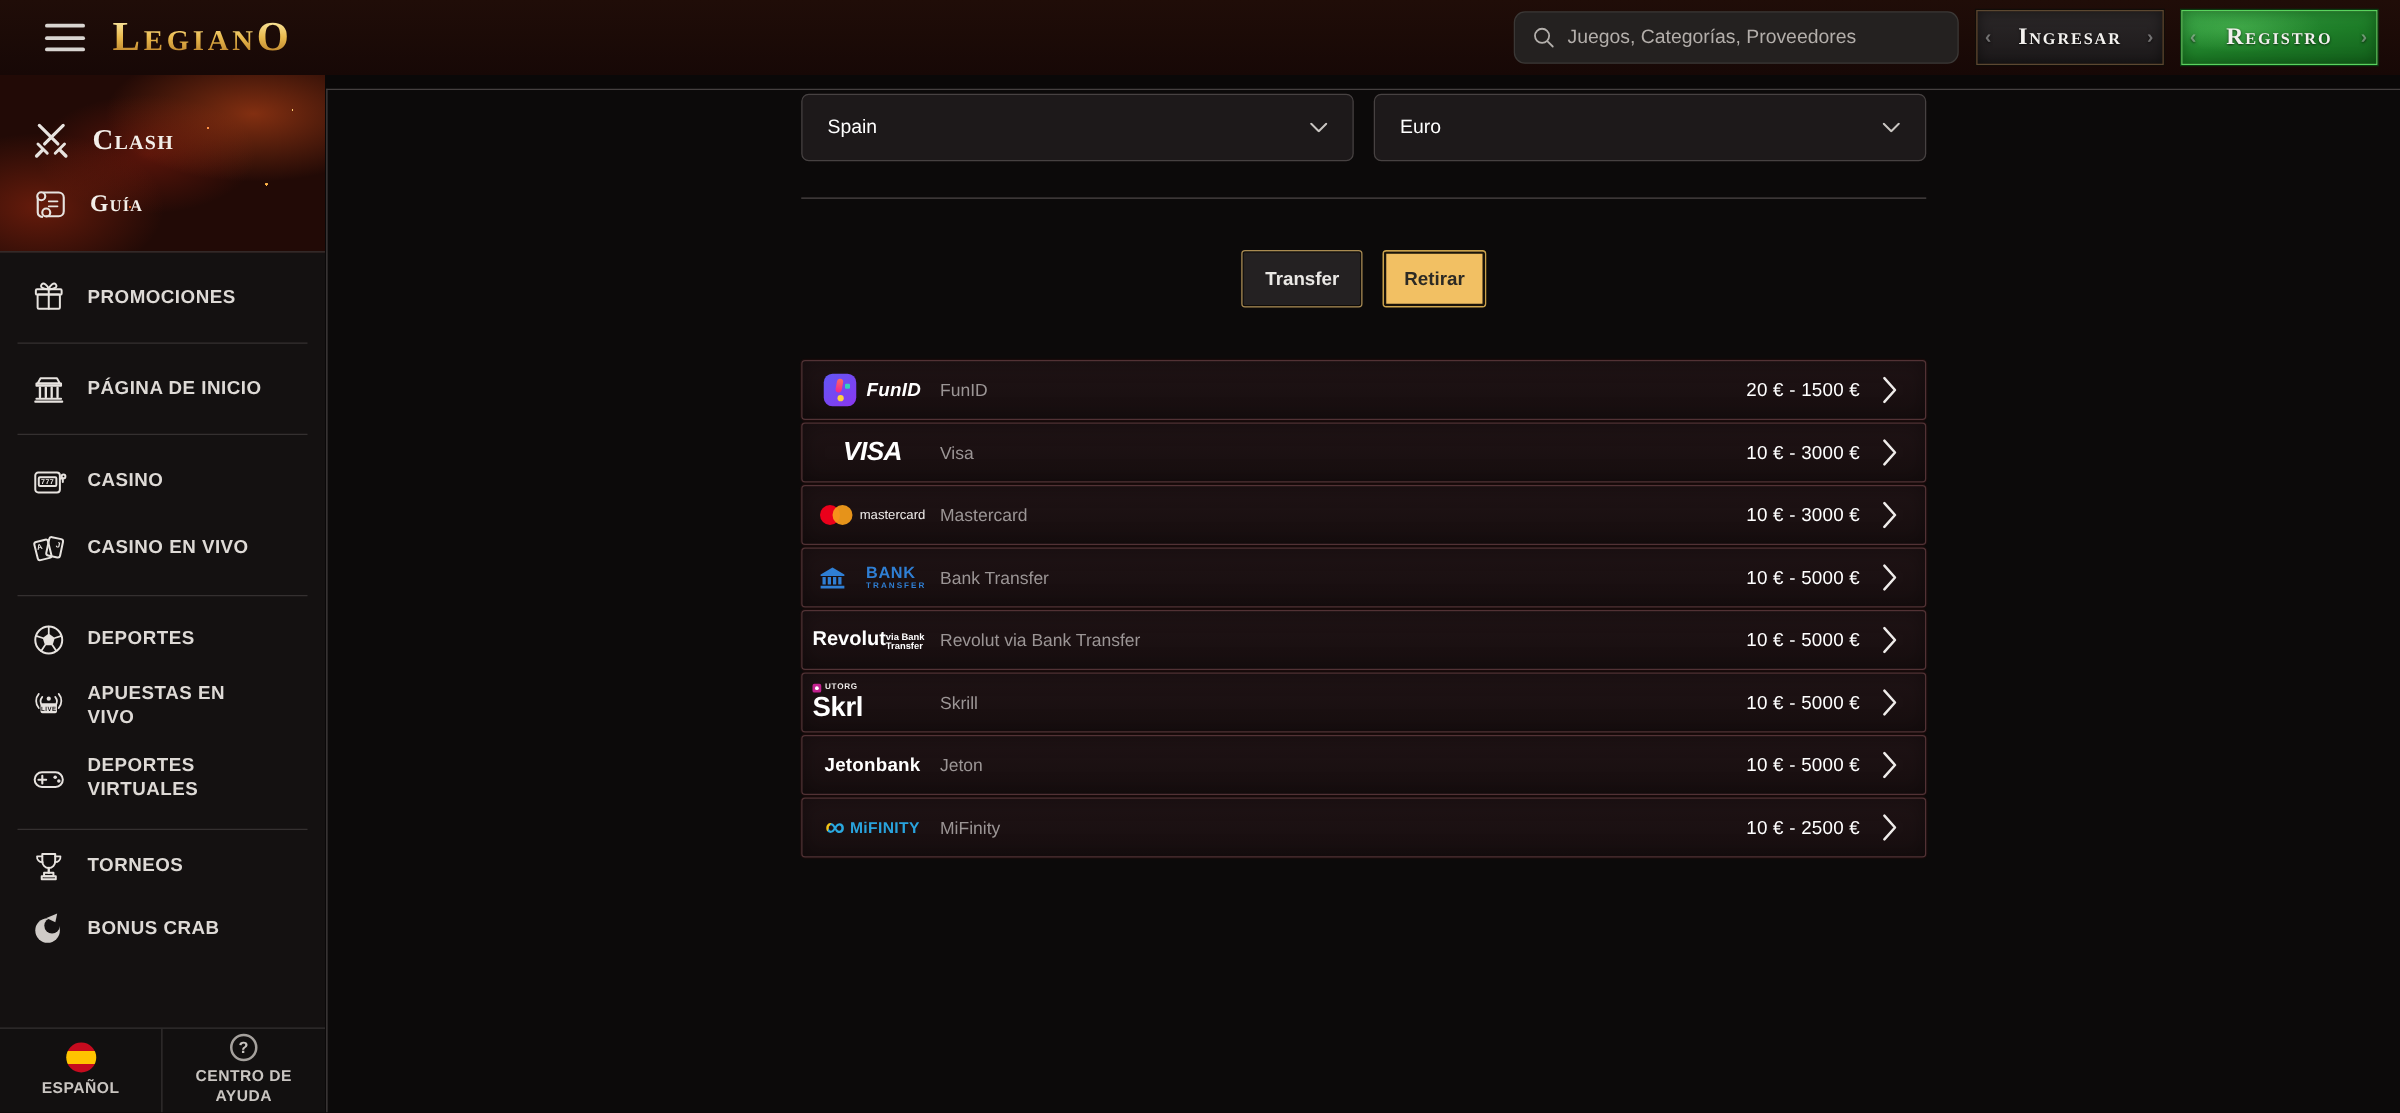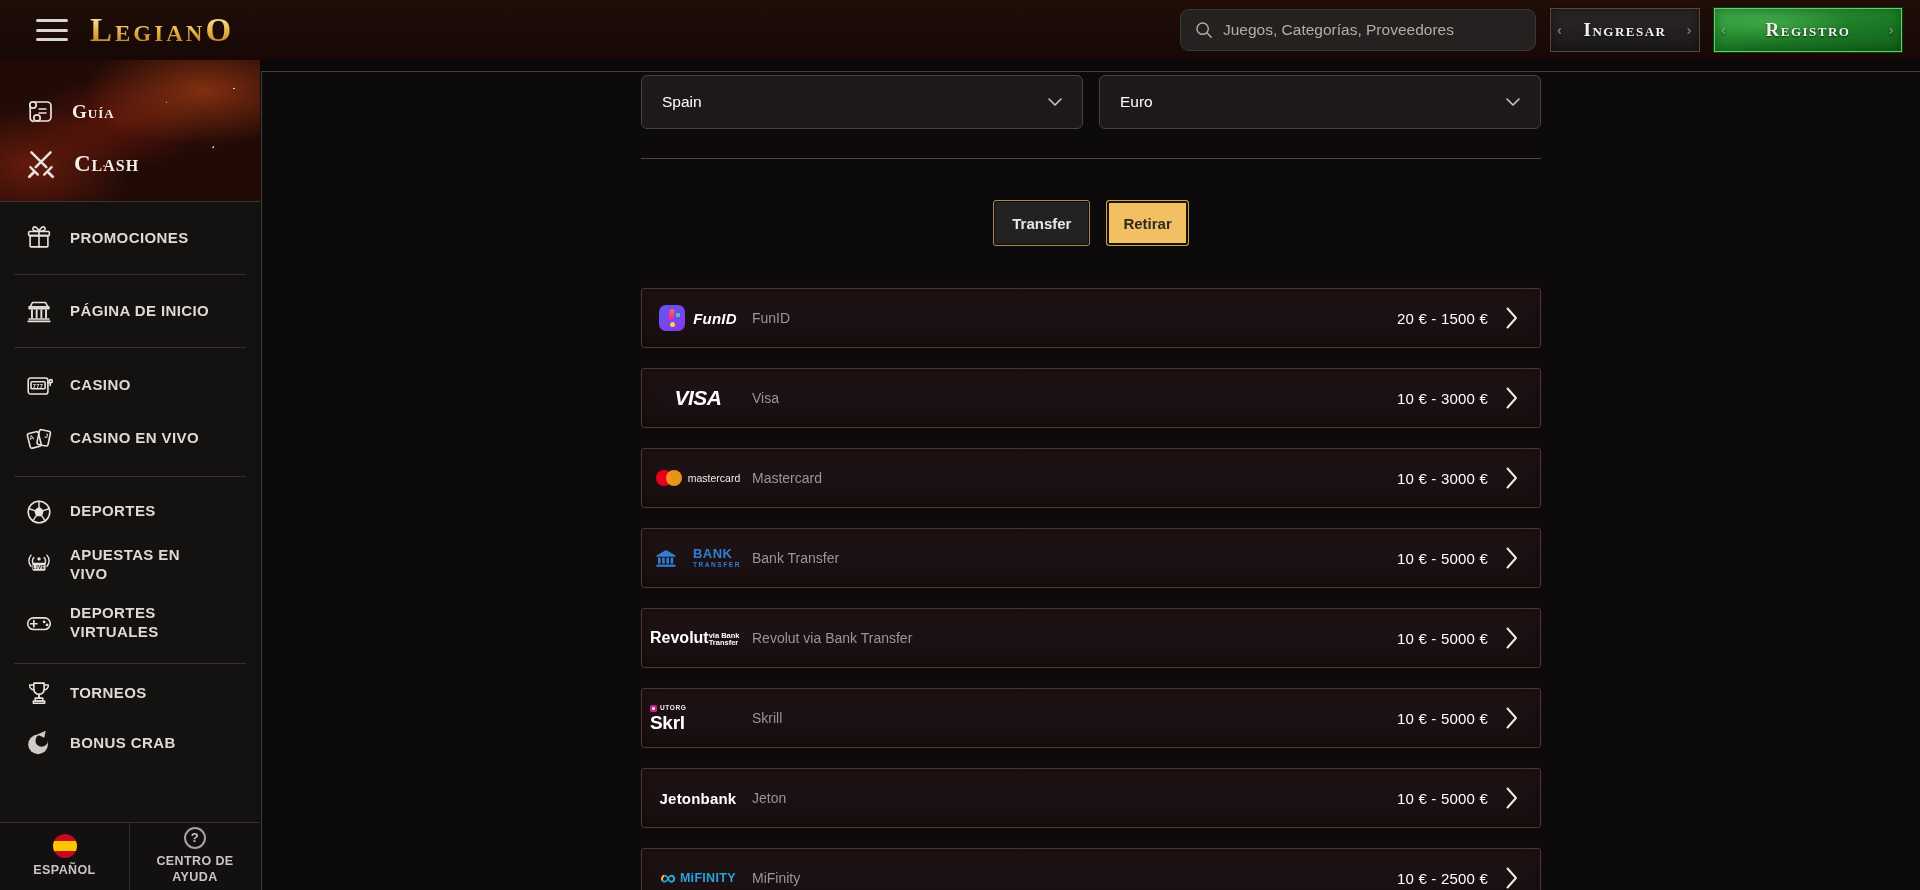--- a/index.html
+++ b/index.html
@@ -53,21 +53,21 @@
     position:absolute; top:50%; transform:translateY(-52%);
   }
   .btn-royal::before { content:"‹"; left:6px; }
   .btn-royal::after  { content:"›"; right:6px; }
   .btn-login {
     width:150px;
     background:linear-gradient(180deg,#2b2728,#1c191a);
     border:1px solid #5c4831; box-shadow:0 0 0 1px #110c08, inset 0 0 10px rgba(0,0,0,.5);
   }
   .btn-register {
-    width:188px; margin-right:0;
+    width:157px; margin-right:0;
     background:
       radial-gradient(ellipse 60% 70% at 30% 30%, rgba(120,230,120,.28), transparent 70%),
       linear-gradient(170deg,#37a545,#1d7c27 55%,#135f1b);
     border:1px solid #59d45e; box-shadow:0 0 0 1px #0b3a10, inset 0 0 12px rgba(0,40,0,.45);text-align:center;
   }
   .header-right-pad { width:18px; }
 
   
   .sidebar {
     position:absolute; left:0; top:60px; width:260px; height:830px;
@@ -152,21 +152,21 @@
     padding:0 18px; background:#242122; color:#eae8e5;
     border:1px solid #a98b52; box-shadow:inset 0 0 0 1px #0e0b08;
   }
   .btn-withdraw {
     padding:0 16px; background:#f2c063; color:#2d2a24;
     border:1px solid #caa24b; box-shadow:inset 0 0 0 2px #1a1309;
   }
 
   .payments { margin-top:42px; }
   .pay-row {
-    height:60px; margin-bottom:20px; border-radius:3px; cursor:pointer;
+    height:48px; margin-bottom:2px; border-radius:3px; cursor:pointer;
     background:linear-gradient(180deg,#1f1315,#170e0f);
     border:1px solid #523235;
     box-shadow:0 0 0 1px #190b0b, inset 0 0 16px rgba(0,0,0,.35);
     display:flex; align-items:center; padding-right:22px;justify-content:center;
   }
   .pay-logo {
     width:104px; flex:none; display:flex; align-items:center; justify-content:center;
     padding-left:8px;
   }
   .pay-label { margin-left:6px; font-size:14px; color:#9b9595; }
@@ -203,21 +203,21 @@
 
   .rev-wrap { display:flex; align-items:center; line-height:1; }
   .rev-l1 { font-size:16px; font-weight:bold; color:#fff; }
   .rev-l2 { font-size:7.5px; font-weight:bold; color:#fff; margin-top:2px; }
 
   .skrill-wrap { display:flex; flex-direction:column; line-height:1; align-items:flex-start; }
   .skrill-badge { display:flex; align-items:center; gap:3px; }
   .skrill-sq { width:7px; height:7px; border-radius:1.5px; background:#c3218f; position:relative; }
   .skrill-sq::after { content:""; position:absolute; left:2px; top:2px; width:3px; height:3px; border-radius:50%; background:#fff; }
   .skrill-badge-txt { font-size:6.5px; font-weight:bold; color:#efecea; letter-spacing:.6px; }
-  .skrill-text { font-size:19px; font-weight:800; color:#fff; margin-top:1px; letter-spacing:-.3px; }
+  .skrill-text { font-size:22px; font-weight:800; color:#fff; margin-top:1px; letter-spacing:-.3px; }
 
   .jeton-text { font-size:15px; font-weight:bold; color:#fff; letter-spacing:.2px; }
 
   .mif-wrap { display:flex; align-items:center; gap:4px; }
   .mif-inf {
     font-size:22px; font-weight:bold; line-height:1;
     background:linear-gradient(115deg,#f5c518 32%,#2aa9e0 32%);
     -webkit-background-clip:text; background-clip:text; color:transparent;
   }
   .mif-text { font-size:12.5px; font-weight:800; color:#29a3dd; letter-spacing:.3px; }
@@ -240,37 +240,37 @@
     <input type="text" placeholder="Juegos, Categorías, Proveedores" style="">
   </div>
   <div class="btn-royal btn-login">Ingresar</div>
   <div class="btn-royal btn-register">Registro</div>
   <div class="header-right-pad"></div>
 </div>
 
 <div class="sidebar">
 
   <div class="side-featured">
+    <div class="feat-item big">
+      <svg class="icn" width="34" height="34" viewBox="0 0 32 32">
+        <path d="M7 5l14 14M25 5L11 19" stroke-width="2.4"></path>
+        <path d="M6 19l7 7M26 19l-7 7" stroke-width="2.2"></path>
+        <path d="M9 24l-4 4M23 24l4 4" stroke-width="2.6"></path>
+      </svg>
+      <span class="feat-label">Clash</span>
+    </div>
     <div class="feat-item small">
       <svg class="icn" width="32" height="32" viewBox="0 0 32 32">
         <path d="M11 6h12a4 4 0 014 4v11a4 4 0 01-4 4H13"></path>
         <circle cx="9" cy="9" r="3.2"></circle>
         <path d="M6.2 10.5V22a3.5 3.5 0 003.5 3.5"></path>
         <circle cx="13" cy="22" r="3.2"></circle>
         <path d="M15 13h7M15 17h7" stroke-width="1.4"></path>
       </svg>
       <span class="feat-label">Guía</span>
-    </div>
-    <div class="feat-item big">
-      <svg class="icn" width="34" height="34" viewBox="0 0 32 32">
-        <path d="M7 5l14 14M25 5L11 19" stroke-width="2.4"></path>
-        <path d="M6 19l7 7M26 19l-7 7" stroke-width="2.2"></path>
-        <path d="M9 24l-4 4M23 24l4 4" stroke-width="2.6"></path>
-      </svg>
-      <span class="feat-label">Clash</span>
     </div>
   </div>
 
   <div class="nav-item h72">
     <svg class="icn" width="30" height="30" viewBox="0 0 32 32">
       <rect x="6.5" y="13.5" width="19" height="12" rx="1"></rect>
       <rect x="5" y="9" width="22" height="4.5" rx="1"></rect>
       <path d="M16 9v16.5"></path>
       <path d="M16 8.8c-4.5.4-8-1.6-6-4 1.8-2 5 1 6 4zm0 0c4.5.4 8-1.6 6-4-1.8-2-5 1-6 4z"></path>
     </svg>

